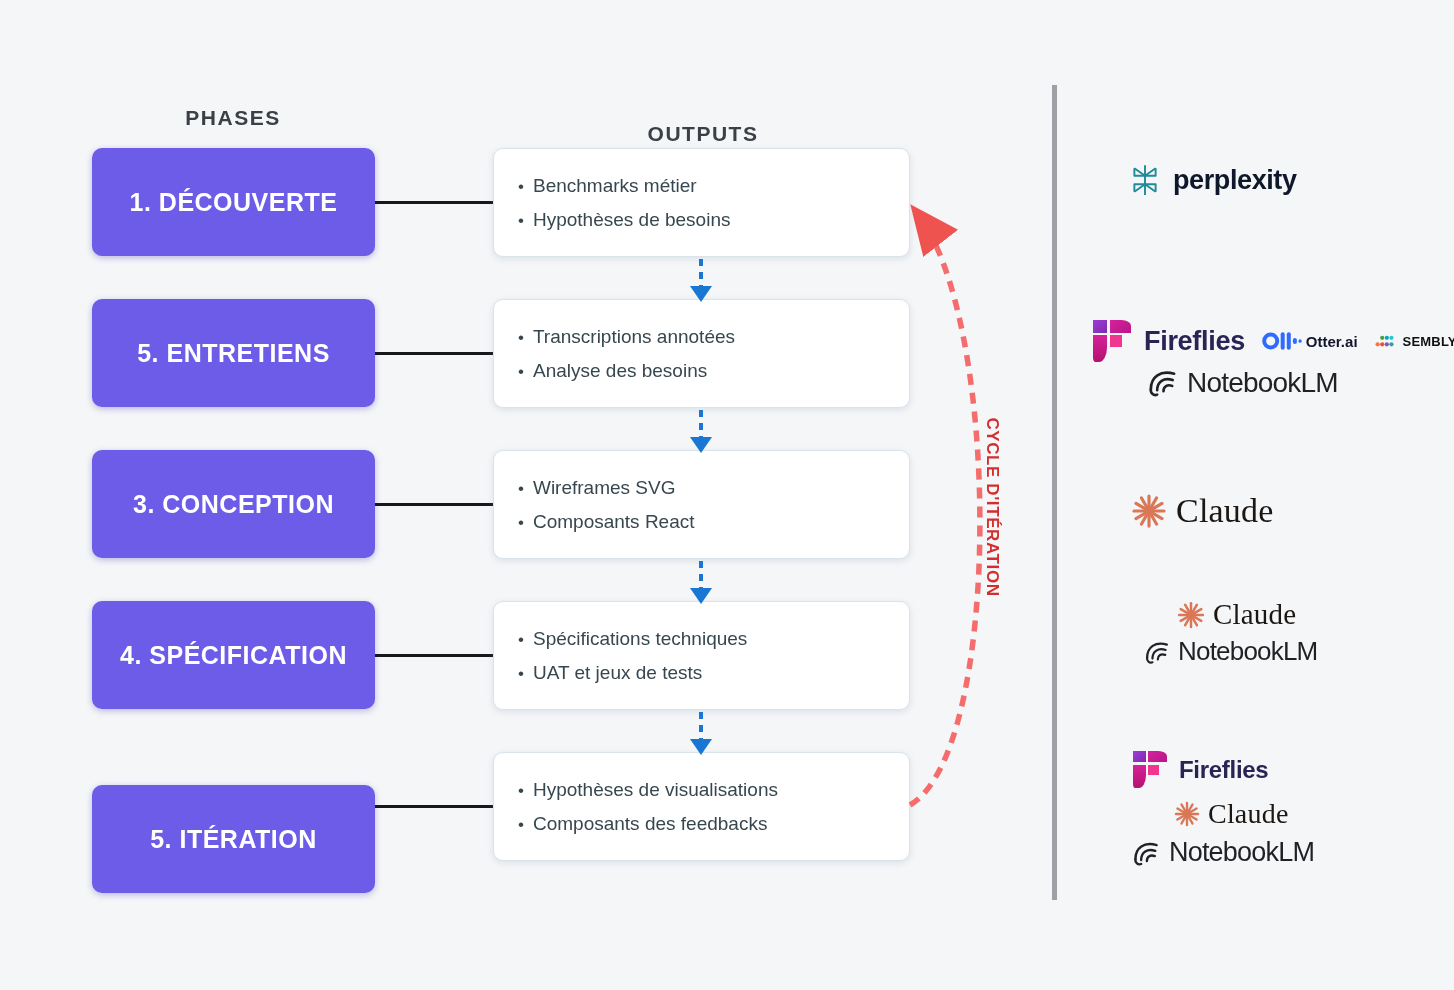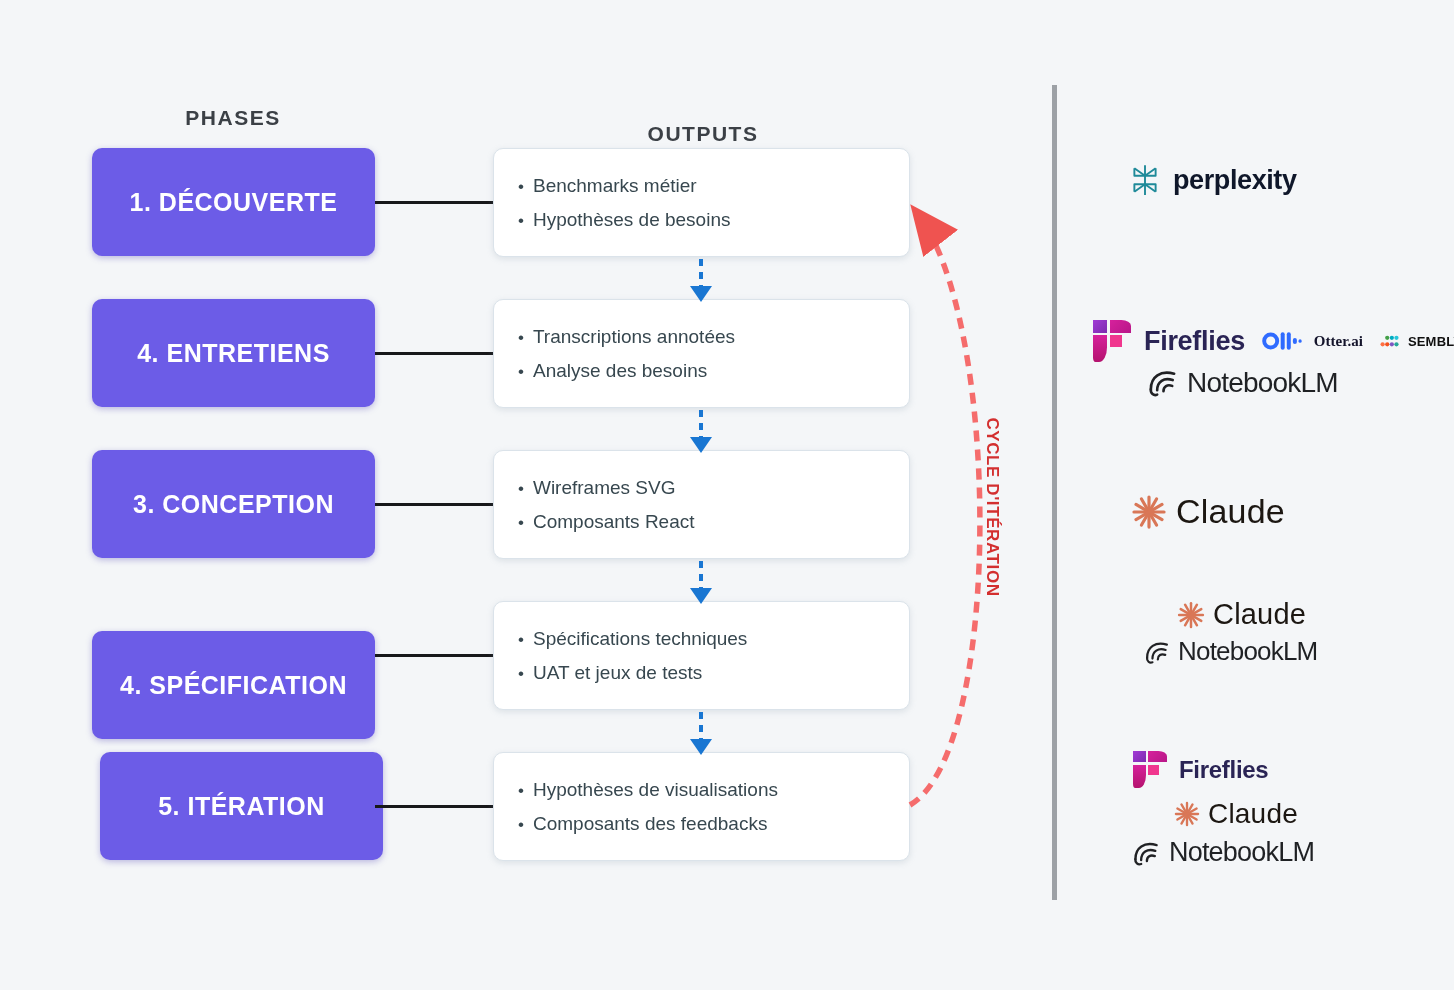--- a/index.html
+++ b/index.html
@@ -44,21 +44,21 @@
                  letter-spacing:.6px; white-space:nowrap; }
 
   
   .overlay { position:absolute; left:0; top:0; width:1454px; height:990px; pointer-events:none; }
 
   
   .logo-row { position:absolute; display:flex; align-items:center; }
   .perplexity-text { font-size:27px; font-weight:600; color:#0f172a; letter-spacing:-.4px; }
   .ff-text  { font-weight:800; color:#2a2455; letter-spacing:-.3px; }
   .nb-text  { font-weight:500; color:#1f2124; letter-spacing:-.8px; }
-  .claude-text { font-family:Liberation Sans, sans-serif; font-weight:500; color:#1c1712; letter-spacing:.2px; }
+  .claude-text { font-family:Liberation Serif, serif; font-weight:500; color:#1c1712; letter-spacing:.2px; }
   .otter-text { font-size:15px; font-weight:700; color:#14142b; }
   .sembly-text { font-size:13px; font-weight:800; color:#101010; letter-spacing:.2px; }
 
   
   .ff-icon { position:relative; display:inline-block; width:1em; height:1.12em; }
   .ff-icon i { position:absolute; display:block; }
   .ff-icon .q1 { left:0; top:0; width:38%; height:30%; background:linear-gradient(135deg,#a13bd6,#7c2bae); }
   .ff-icon .q2 { left:44%; top:0; width:56%; height:30%; background:linear-gradient(135deg,#d6219c,#b81788); border-radius:0 45% 0 0; }
   .ff-icon .q3 { left:0; top:36%; width:38%; height:62%; background:linear-gradient(180deg,#d6219c,#b4136e); border-radius:0 0 55% 18%; }
   .ff-icon .q4 { left:44%; top:36%; width:32%; height:27%; background:#f0368e; }
@@ -68,29 +68,29 @@
 
 <div class="canvas">
 
   <div class="col-header" style="left:123px; top:106px;">PHASES</div>
   <div class="col-header" style="left:593px; top:122px;">OUTPUTS</div>
 
   <div class="phase-box" style="top:148px;">
       <span>1. DÉCOUVERTE</span>
     </div>
   <div class="phase-box" style="top:299px;">
-      <span>4. ENTRETIENS</span>
+      <span>5. ENTRETIENS</span>
     </div>
   <div class="phase-box" style="top:450px;">
       <span>3. CONCEPTION</span>
     </div>
-  <div class="phase-box" style="top:601px;margin-top:30px;">
+  <div class="phase-box" style="top:601px;">
       <span>4. SPÉCIFICATION</span>
     </div>
-  <div class="phase-box" style="top:752px;margin-left:8px;">
+  <div class="phase-box" style="top:785px;">
       <span>5. ITÉRATION</span>
     </div>
 
   <div class="connector" style="top:201px;"></div>
   <div class="connector" style="top:352px;"></div>
   <div class="connector" style="top:503px;"></div>
   <div class="connector" style="top:654px;"></div>
   <div class="connector" style="top:805px;"></div>
 
   <div class="output-box" style="top:148px;">
@@ -175,21 +175,21 @@
   </div>
 
   <div class="logo-row" style="left:1093px; top:320px; gap:13px;">
     <span class="ff-icon" style="font-size:38px;">
         <i class="q1"></i>
         <i class="q2"></i>
         <i class="q3"></i>
         <i class="q4"></i>
       </span>
     <span class="ff-text" style="font-size:27px;">Fireflies</span>
-    <span class="logo-row" style="position:static; gap:12px; margin-left:4px;font-family:Liberation Serif, serif;">
+    <span class="logo-row" style="position:static; gap:4px; margin-left:4px;">
       <svg width="40" height="22" viewBox="0 0 46 24">
         <circle cx="10" cy="12" r="7.5" fill="none" stroke="#2f6bff" stroke-width="4.5"></circle>
         <rect x="21.5" y="2" width="4.6" height="20" rx="2.3" fill="#2f6bff"></rect>
         <rect x="28.5" y="2" width="4.6" height="20" rx="2.3" fill="#2f6bff"></rect>
         <rect x="35.5" y="8.5" width="4.6" height="7" rx="2.3" fill="#2f6bff"></rect>
         <rect x="42" y="10" width="3.6" height="4" rx="1.8" fill="#2f6bff"></rect>
       </svg>
       <span class="otter-text">Otter.ai</span>
     </span>
     <span class="logo-row" style="position:static; gap:6px; margin-left:2px;">

